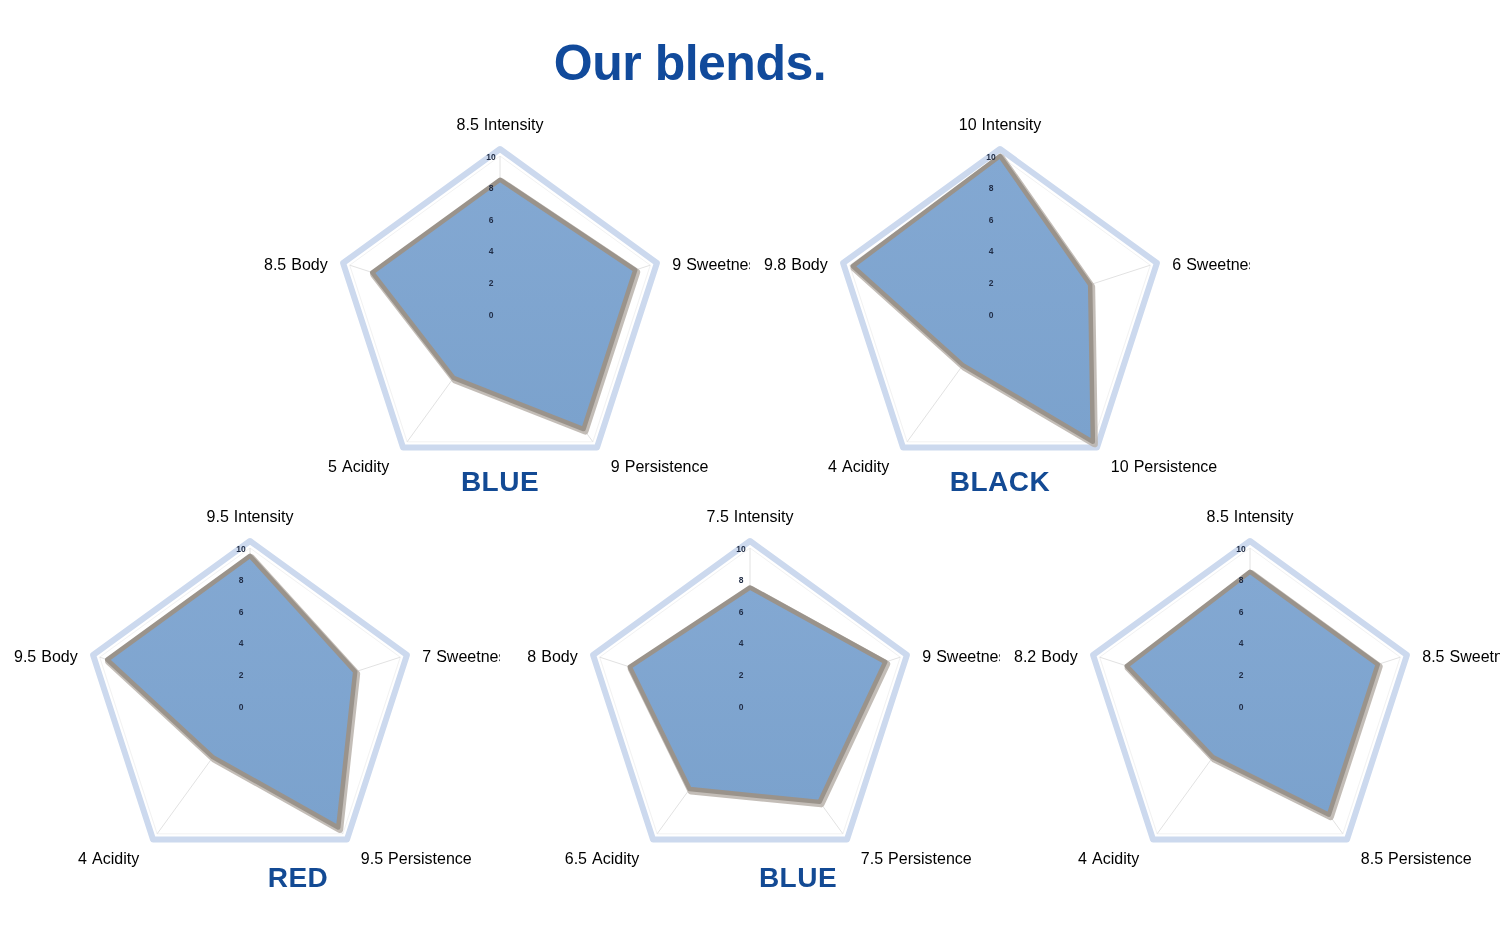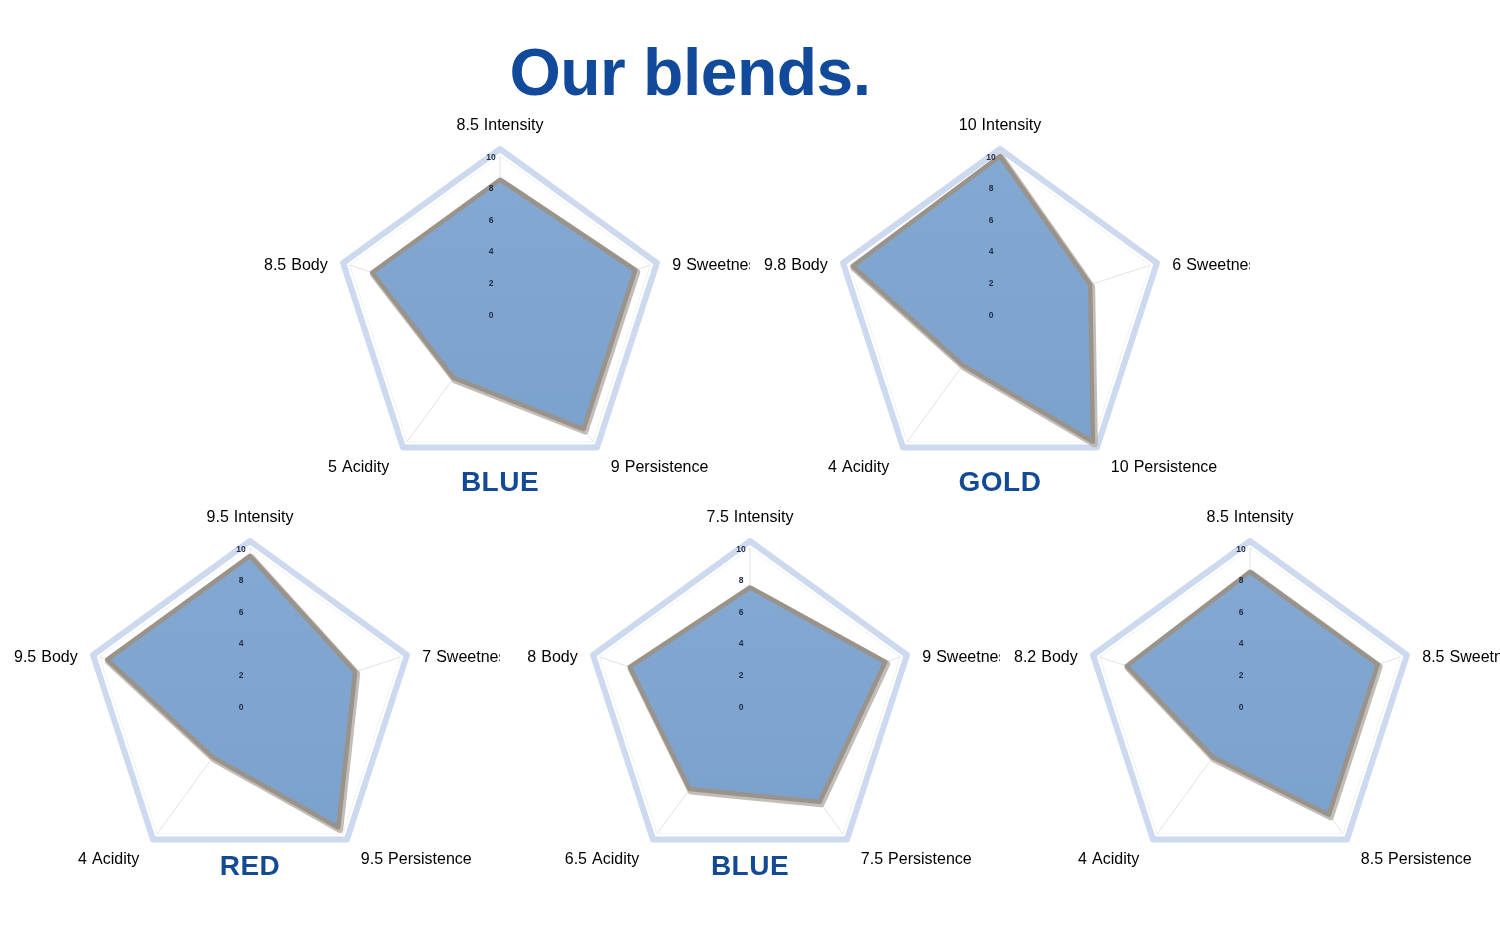--- a/index.html
+++ b/index.html
@@ -13,21 +13,21 @@
     position: relative;
     font-family: "Liberation Sans", sans-serif;
     overflow: hidden;
   }
   #page-title {
     position: absolute;
     top: 34px;
     left: 0;
     width: 1380px;
     text-align: center;
-    font-size: 66px;
+    font-size: 50px;
     font-weight: bold;
     color: #114a9b;
     letter-spacing: -0.5px;
     font-family: "Liberation Sans", sans-serif;
   }
   .charts-grid {
     position: absolute;
     top: 118px;
     left: 0;
     width: 1500px;
@@ -51,21 +51,21 @@
     position: absolute;
     left: 0;
     width: 500px;
     text-align: center;
     font-size: 28px;
     font-weight: bold;
     color: #134a94;
     letter-spacing: 0.5px;
   }
   .row1 .blend-name { top: 348px; }
-  .row2 .blend-name { top: 340px; }
+  .row2 .blend-name { top: 352px; padding-left: 48px; }
   text.tick-label {
     font-family: "Liberation Sans", sans-serif;
     font-size: 8.5px;
     font-weight: bold;
     fill: #1f2b44;
   }
 </style>
 </head>
 <body>
 
@@ -126,21 +126,21 @@
           <text x="241" y="104.70" text-anchor="middle" class="tick-label">6</text>
           <text x="241" y="136.30" text-anchor="middle" class="tick-label">4</text>
           <text x="241" y="167.90" text-anchor="middle" class="tick-label">2</text>
           <text x="241" y="199.50" text-anchor="middle" class="tick-label">0</text>
           <text x="250.00" y="12.00" text-anchor="middle"><tspan class="axis-value">10</tspan><tspan class="axis-label" dx="5">Intensity</tspan></text>
           <text x="422.27" y="152.18" text-anchor="start"><tspan class="axis-value">6</tspan><tspan class="axis-label" dx="5">Sweetness</tspan></text>
           <text x="360.87" y="353.82" text-anchor="start"><tspan class="axis-value">10</tspan><tspan class="axis-label" dx="5">Persistence</tspan></text>
           <text x="139.13" y="353.82" text-anchor="end"><tspan class="axis-value">4</tspan><tspan class="axis-label" dx="5">Acidity</tspan></text>
           <text x="77.73" y="152.18" text-anchor="end"><tspan class="axis-value">9.8</tspan><tspan class="axis-label" dx="5">Body</tspan></text>
         </svg>
-      <div class="blend-name">GOLD</div>
+      <div class="blend-name">BLACK</div>
     </div>
   </div>
   <div class="chart-row chart-row-2 row2">
     <div class="chart-cell">
         <svg width="500" height="360" viewBox="0 0 500 360">
           <defs>
             <linearGradient id="fillgrad2" x1="0" y1="0" x2="0" y2="1">
               <stop offset="0%" stop-color="#83a8d2"></stop>
               <stop offset="100%" stop-color="#7ba2cd"></stop>
             </linearGradient>

